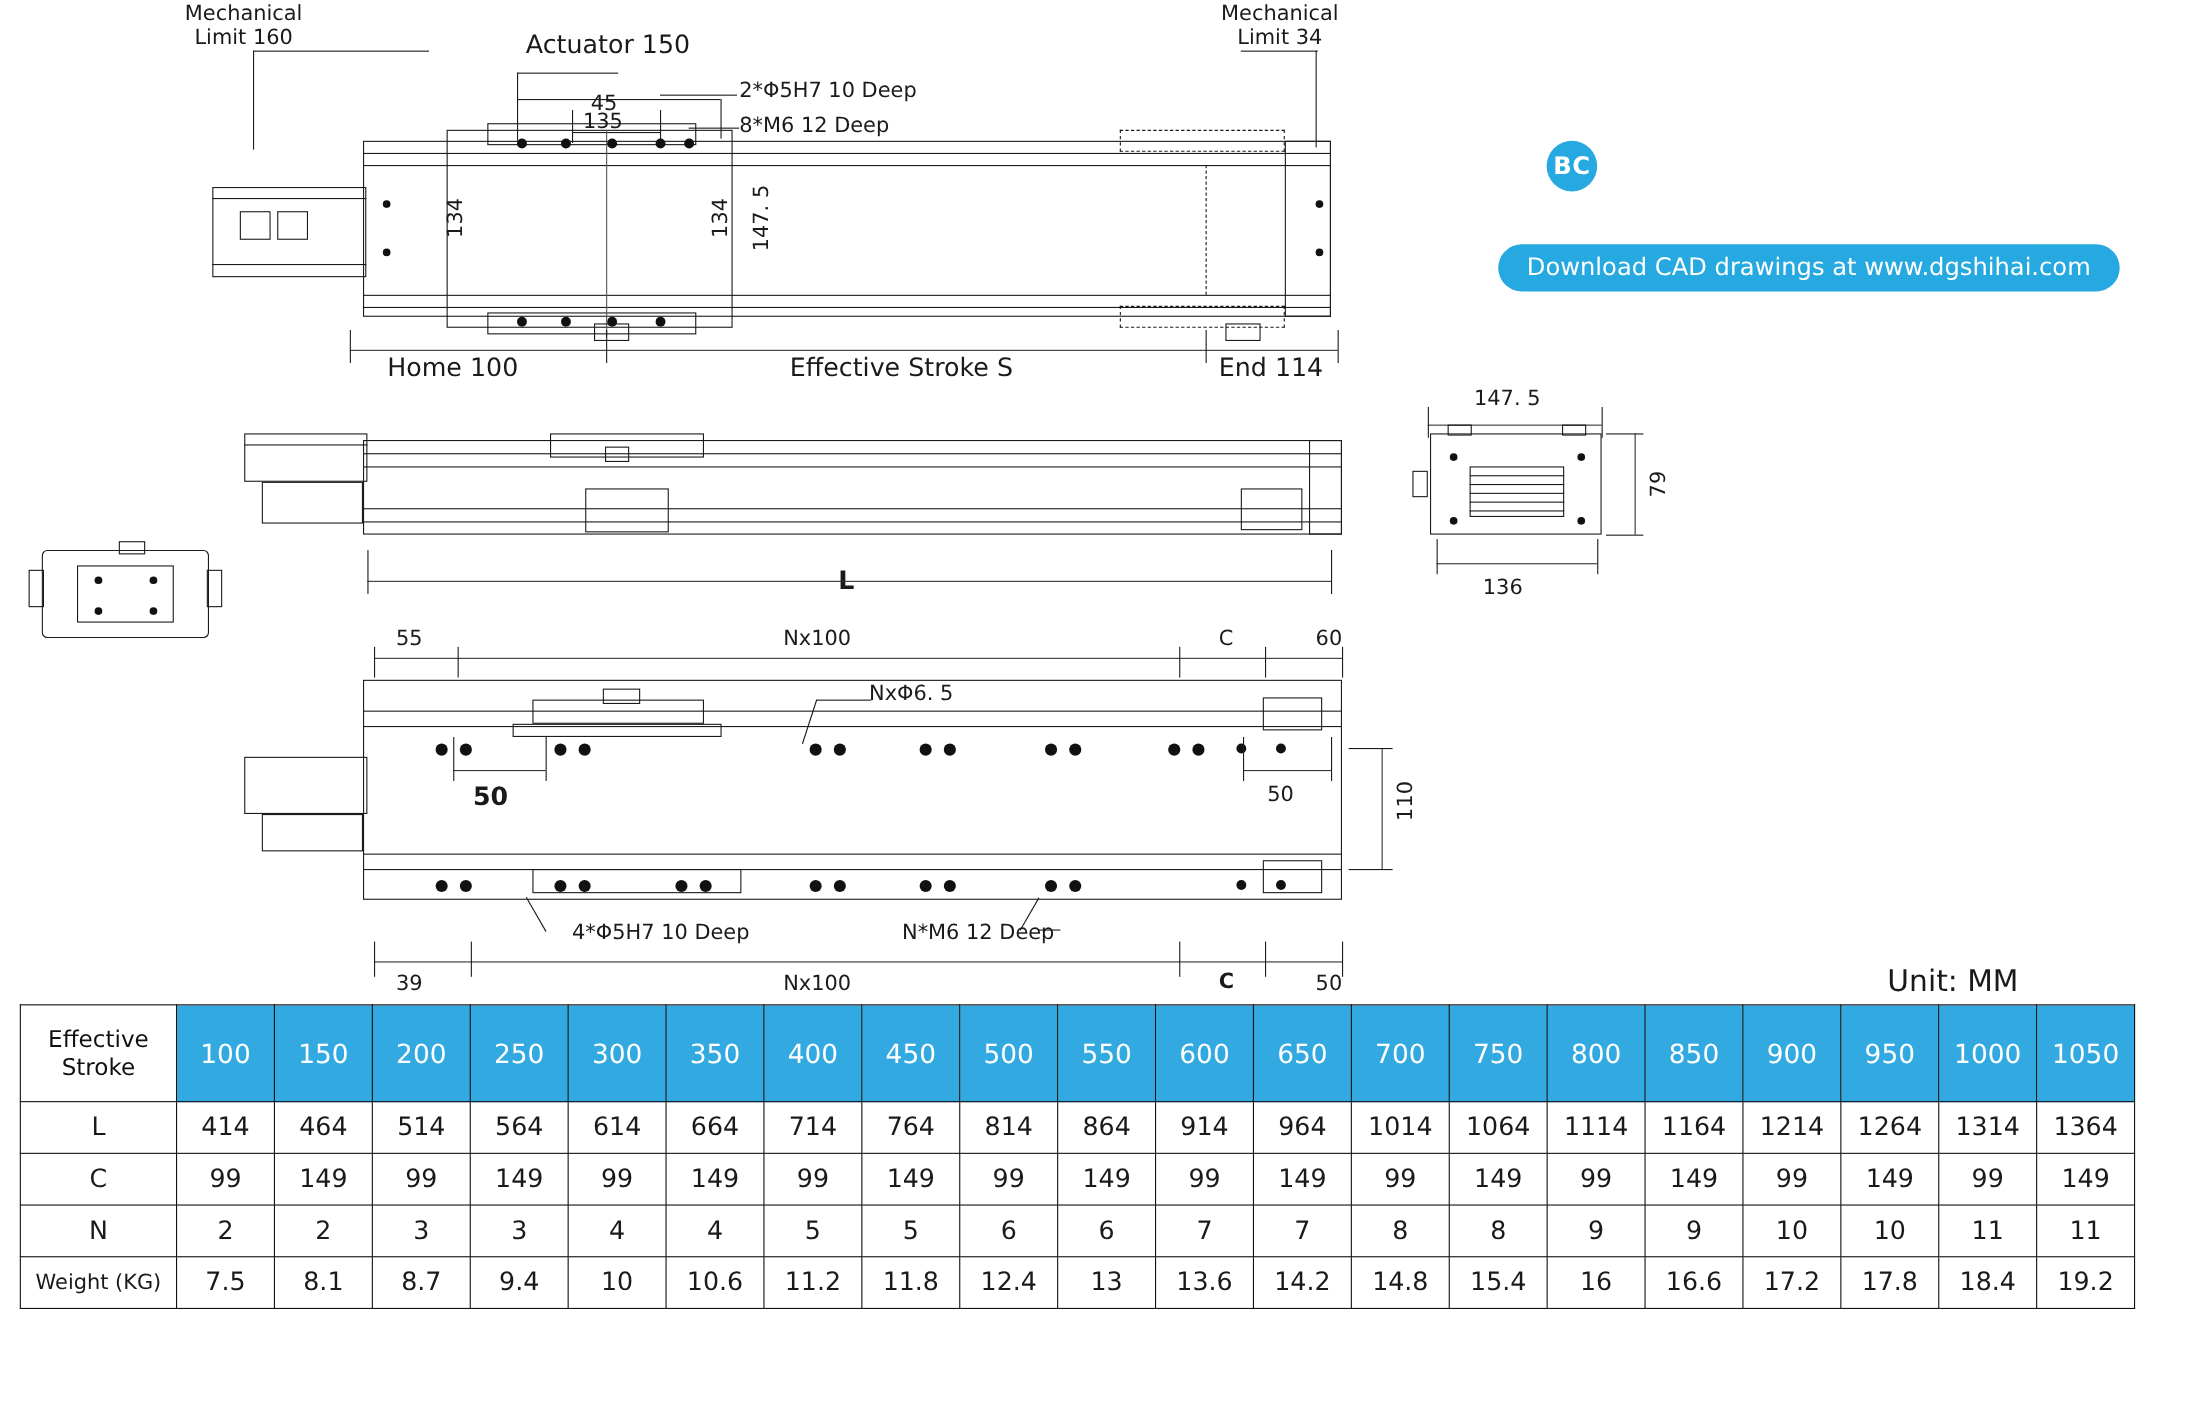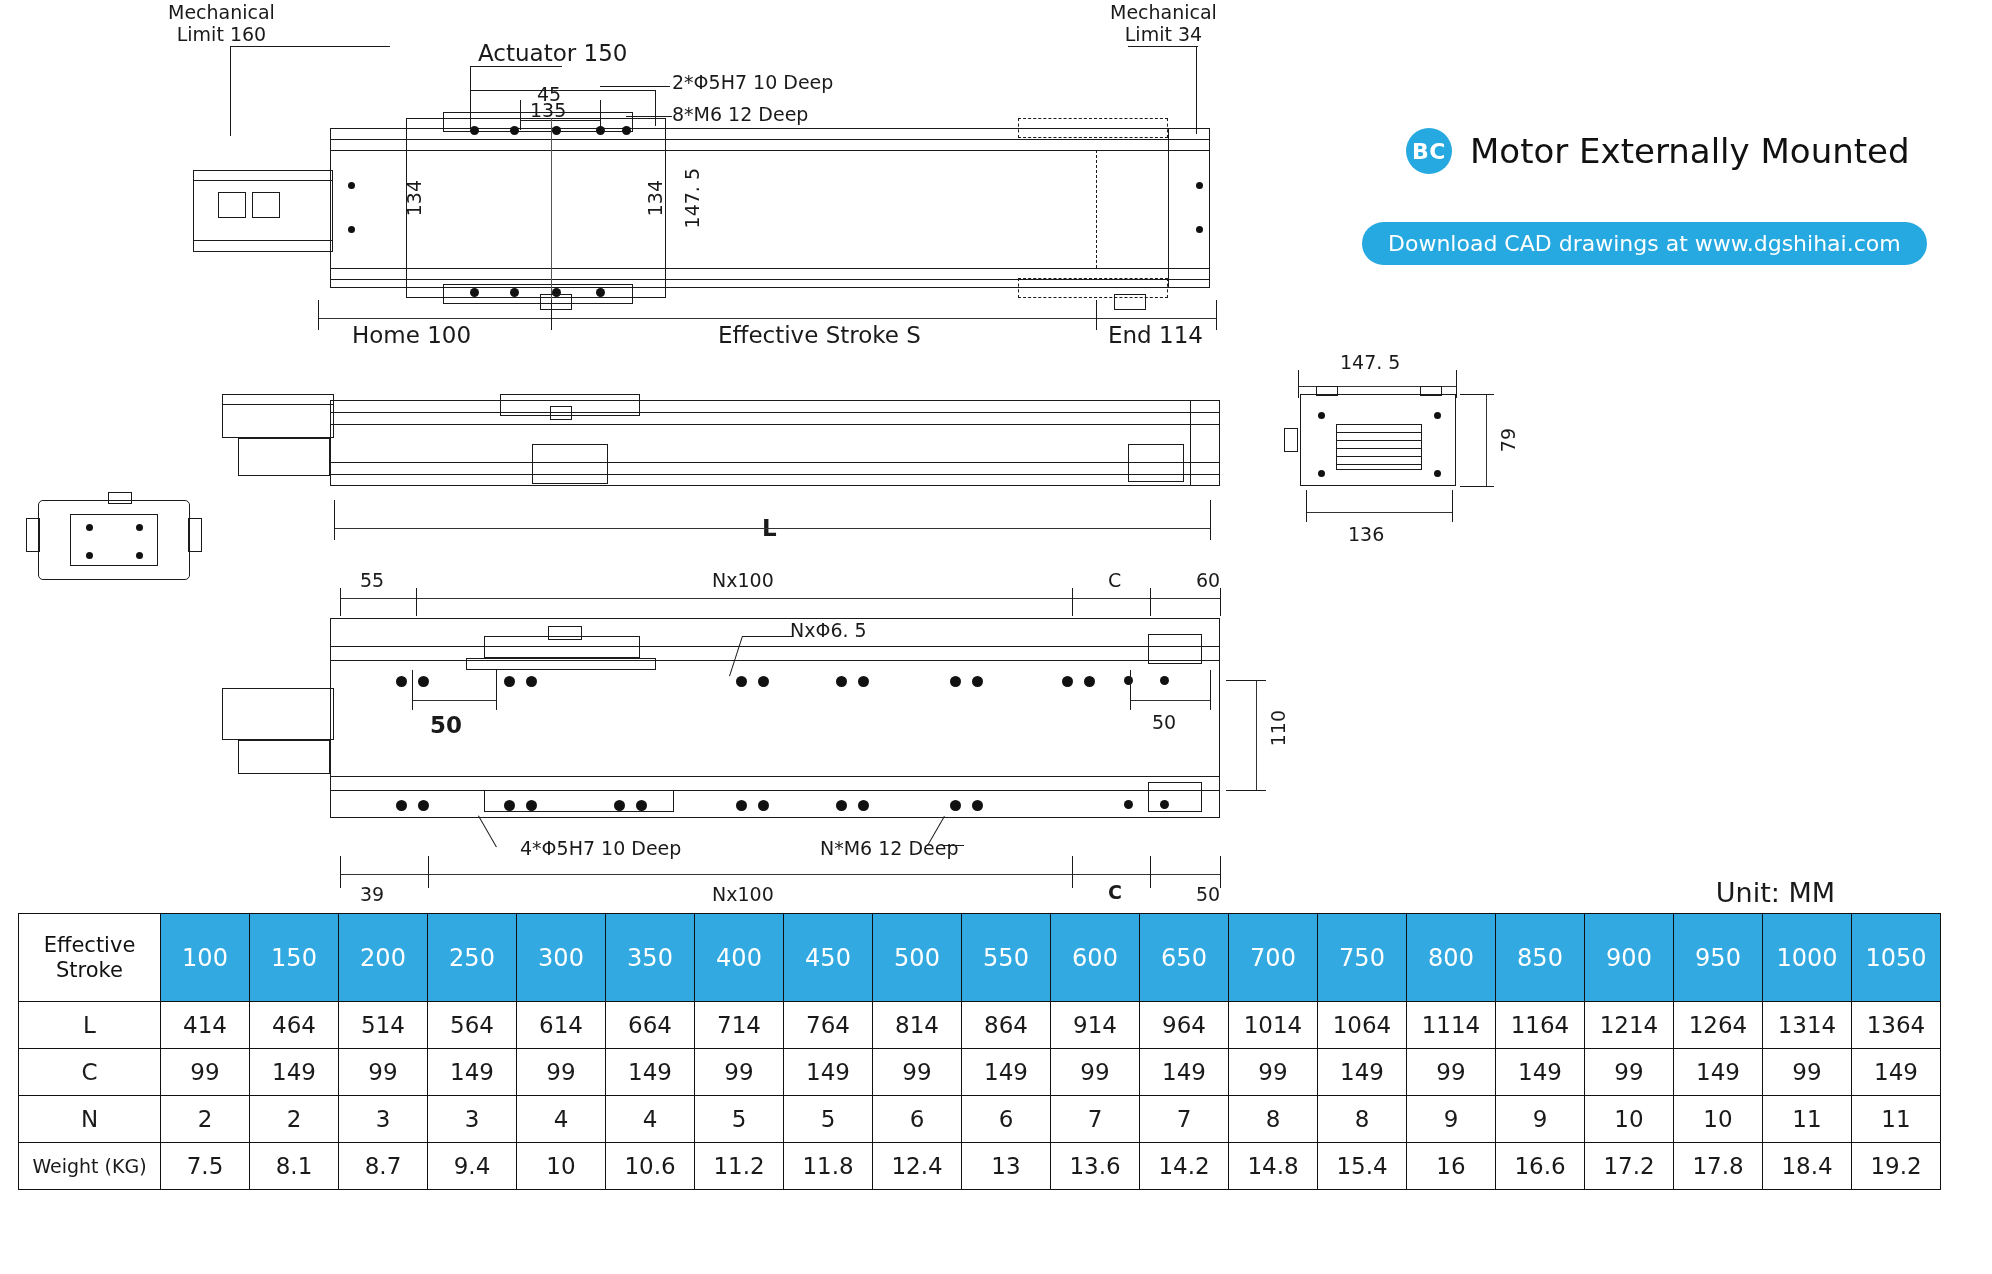--- a/index.html
+++ b/index.html
@@ -60,43 +60,42 @@
   #spec-table thead th.corner{
     background:#fff;color:#111;font-size:21px;line-height:1.15;width:142px;
   }
   #spec-table tbody td:first-child{width:142px;font-size:23px;}
   #spec-table tbody td{height:47px;width:89px;}
   #spec-table tbody td.rowlabel-small{font-size:19px;}
 </style>
 </head>
 <body>
 
-<div class="abs" style="left:1406px;top:128px;display:flex;align-items:center;gap:18px;">
+<div class="abs" style="left:1406px;top:128px;display:flex;align-items:flex-end;gap:18px;">
   <div id="bc-badge">
       <span>BC</span>
     </div>
-  <div id="brand-title">Motor Externally Mounted</div>
 </div>
 <div class="abs" style="left:1362px;top:222px;">
   <div id="cad-banner">Download CAD drawings at www.dgshihai.com</div>
 </div>
 
 <div class="abs" id="unit" style="left:1835px;top:877px;transform:translateX(-100%);">Unit: MM</div>
 
 <div>
 
   <div class="abs lbl" style="left:168px;top:2px;text-align:center;">
     <div>Mechanical</div>
     <div>Limit 160</div>
   </div>
   <div class="abs lbl" style="left:1110px;top:2px;text-align:center;">
     <div>Mechanical</div>
     <div>Limit 34</div>
   </div>
-  <div class="abs lbl" style="left:478px;top:28px;font-size:23px;margin-top:12px;">Actuator 150</div>
+  <div class="abs lbl" style="left:478px;top:28px;font-size:23px;">Actuator 150</div>
   <div class="abs lbl" style="left:530px;top:68px;margin-top:32px;">135</div>
   <div class="abs lbl" style="left:537px;top:84px;text-align:right;">45</div>
   <div class="abs lbl" style="left:672px;top:72px;">2*Φ5H7  10 Deep</div>
   <div class="abs lbl" style="left:672px;top:104px;">8*M6  12 Deep</div>
   <div class="abs lbl vert" style="left:404px;top:180px;">134</div>
   <div class="abs lbl vert" style="left:645px;top:180px;">134</div>
   <div class="abs lbl vert" style="left:682px;top:168px;">147. 5</div>
   <div class="abs lbl" style="left:352px;top:322px;font-size:23px;">Home 100</div>
   <div class="abs lbl" style="left:718px;top:322px;font-size:23px;">Effective Stroke S</div>
   <div class="abs lbl" style="left:1108px;top:322px;font-size:23px;">End 114</div>

